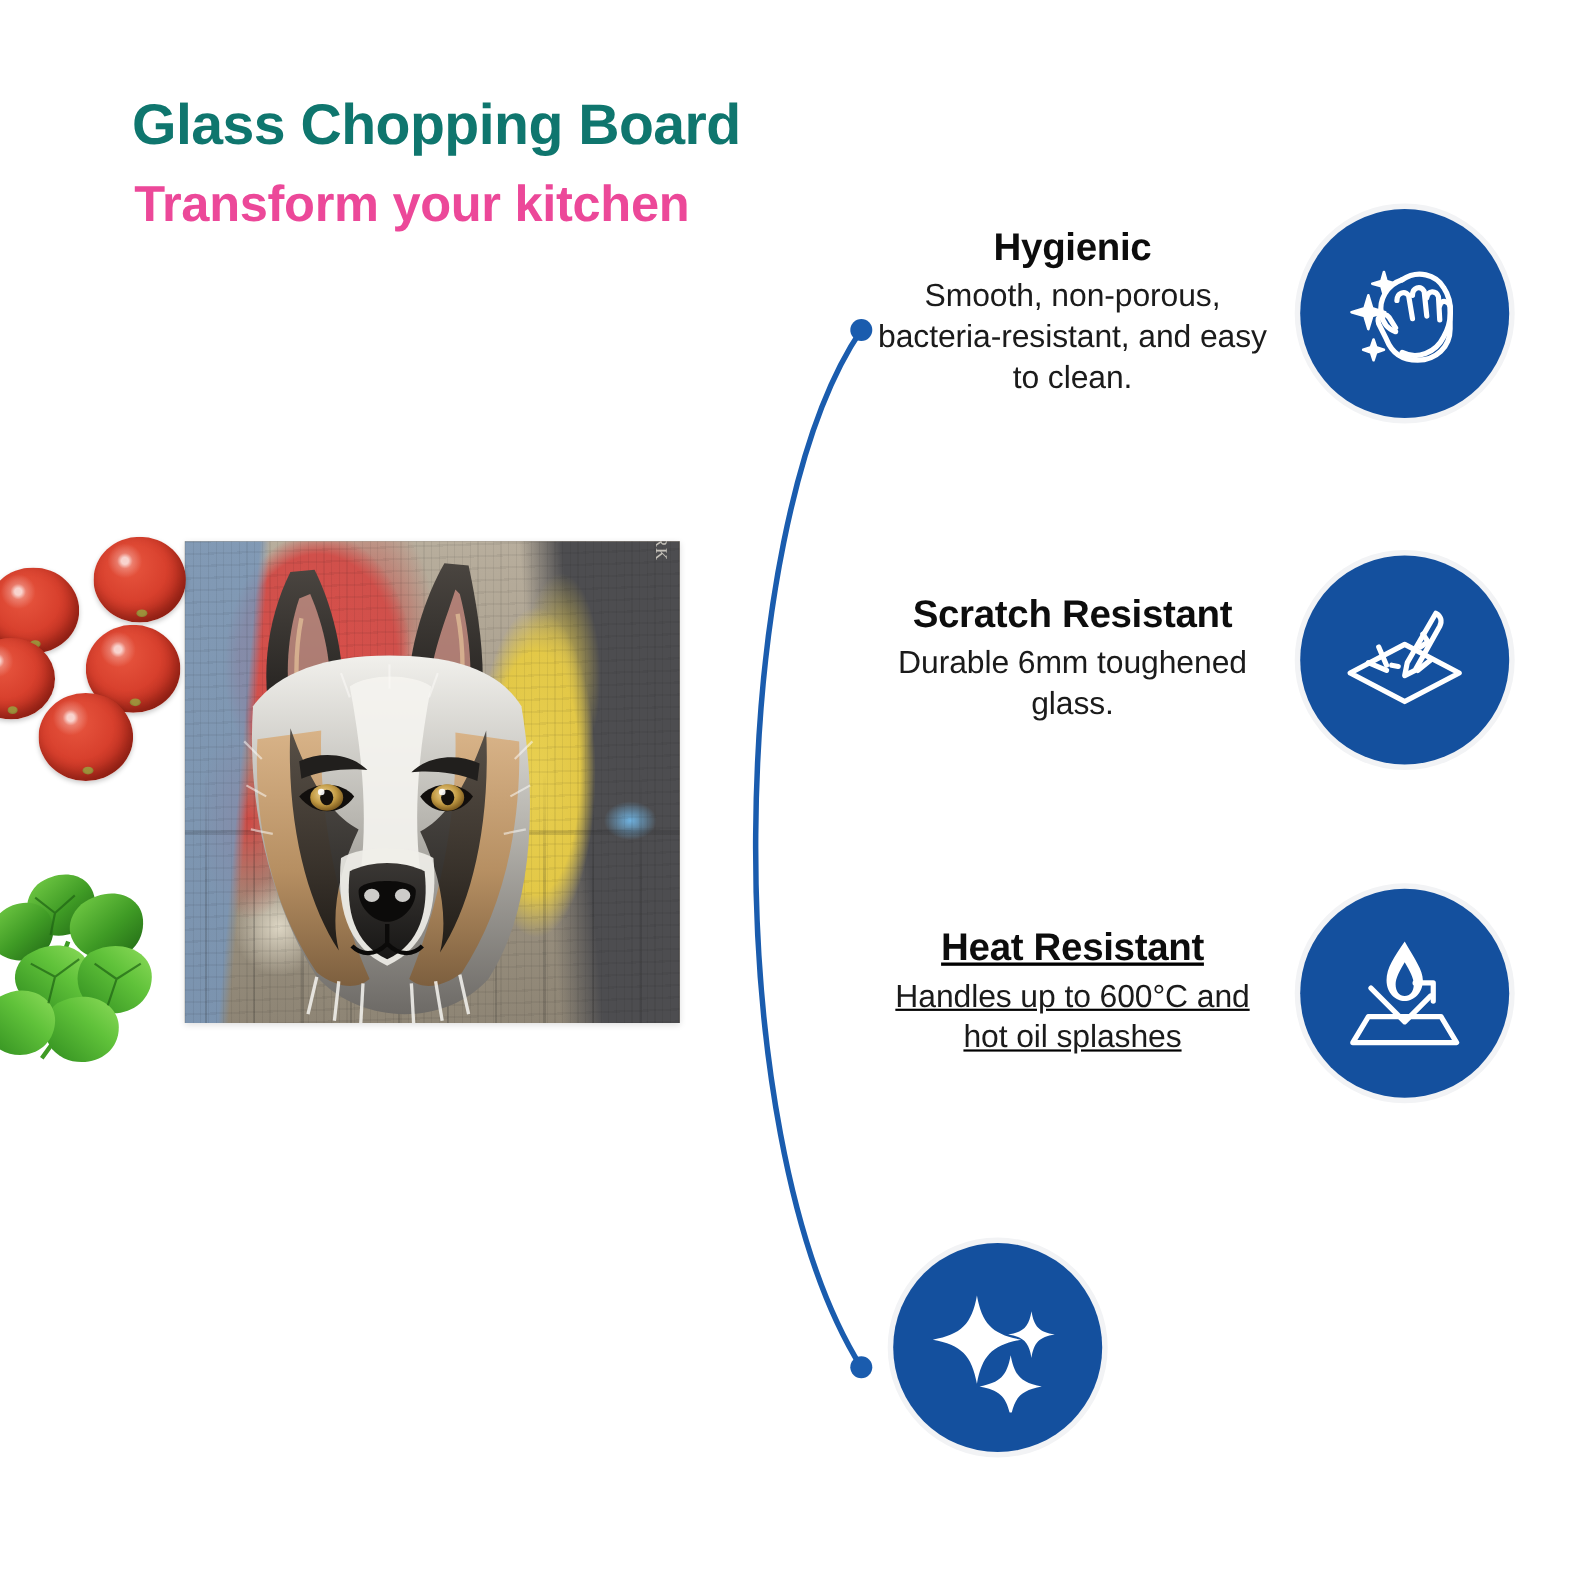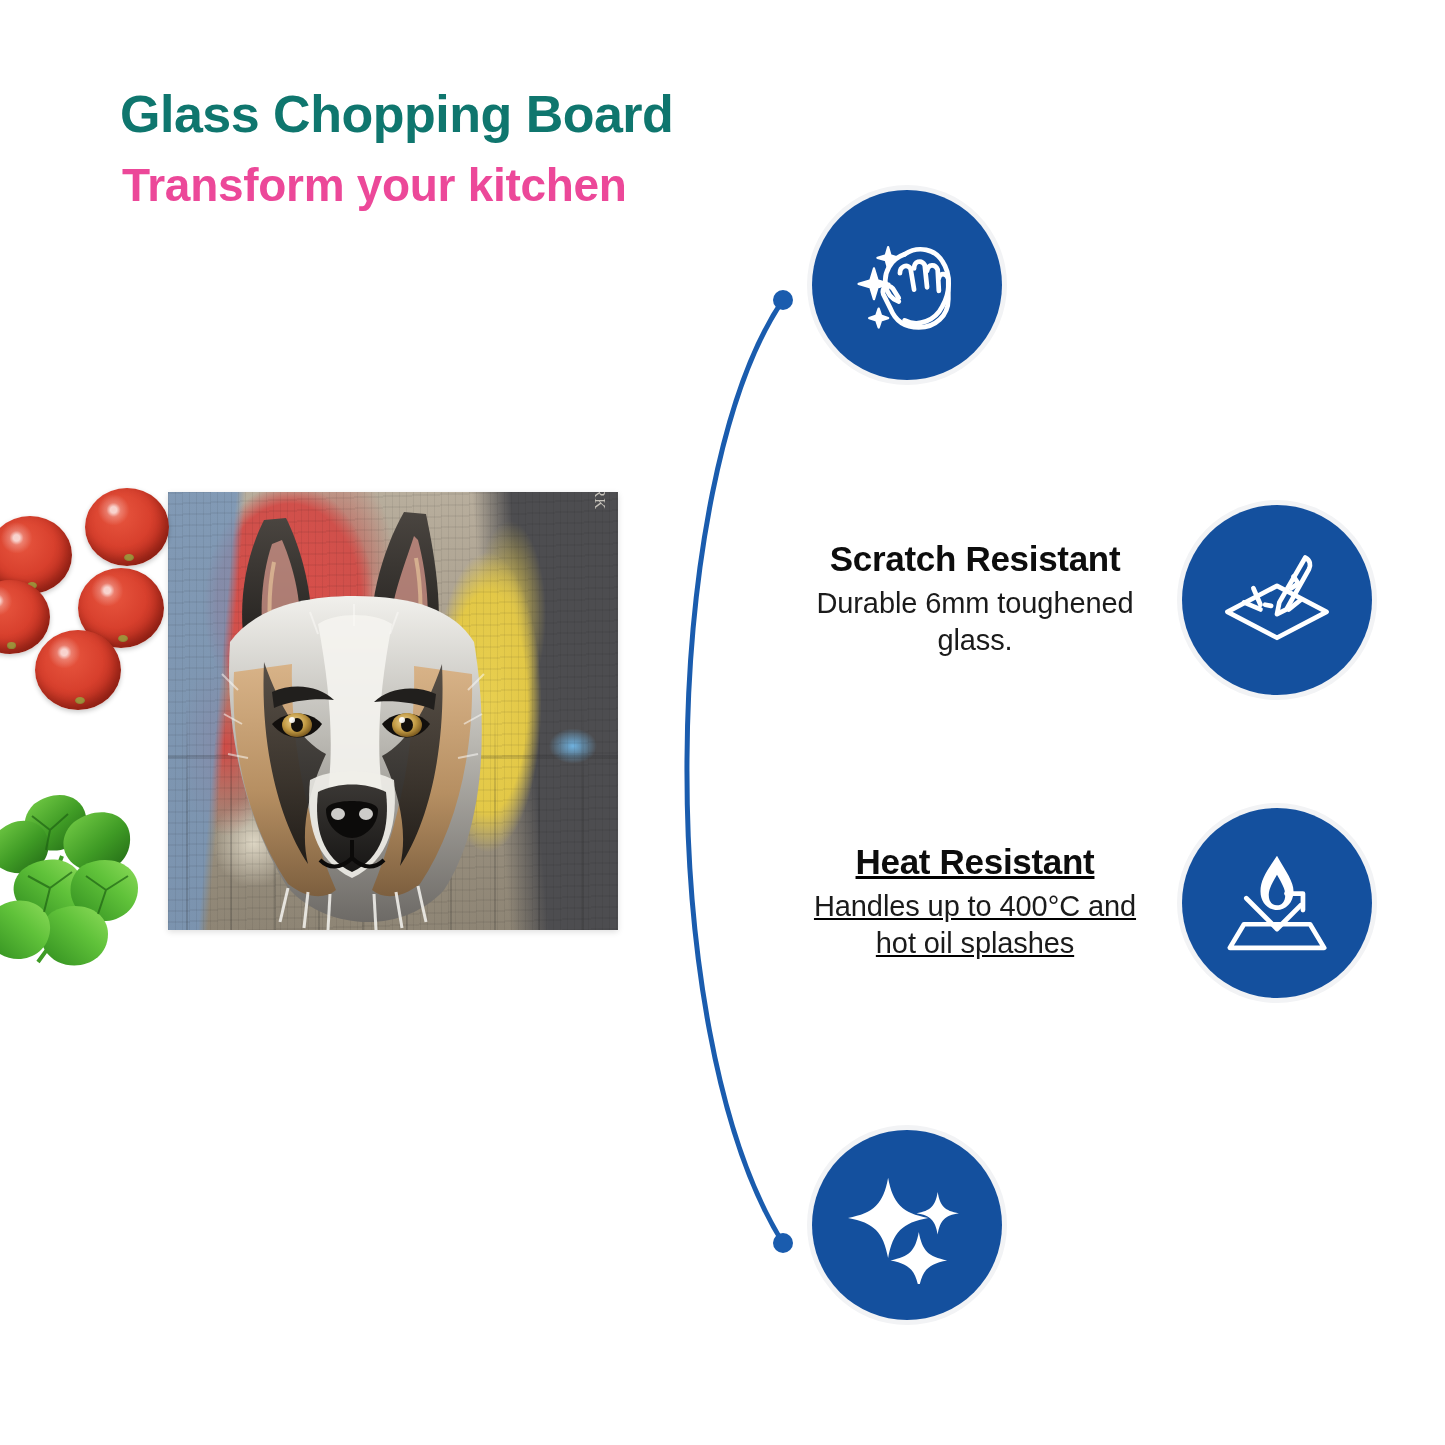--- a/index.html
+++ b/index.html
@@ -297,20 +297,24 @@
     </svg>
   </div>
 
   <svg id="connector" viewBox="0 0 230 1010">
     <path d="M163 30 C40 210 30 760 163 973" stroke="#1a5cae" stroke-width="5" fill="none" stroke-linecap="round"></path>
     <circle cx="163" cy="30" r="10" fill="#1a5cae"></circle>
     <circle cx="163" cy="973" r="10" fill="#1a5cae"></circle>
   </svg>
 
   <div class="feature" style="left:790px; top:190px;">
+    <div class="f-text">
+      <div class="f-title">Hygienic</div>
+      <div class="f-desc">Smooth, non-porous, bacteria-resistant, and easy to clean.</div>
+    </div>
     <div class="icon-circle">
       <svg viewBox="0 0 100 100" fill="none" stroke="#ffffff" stroke-width="4" stroke-linecap="round" stroke-linejoin="round">
         <path d="M48 24 C60 16 74 20 80 30 C88 42 86 58 80 68 C74 80 60 86 48 80"></path>
         <path d="M48 24 C36 28 30 40 32 50 C33 57 37 62 43 64"></path>
         <path d="M44 40 C44 34 50 32 53 36 L56 54"></path>
         <path d="M56 36 C56 30 62 28 65 33 L67 52"></path>
         <path d="M67 38 C68 32 74 32 76 37 L77 55"></path>
         <path d="M77 44 C78 39 84 40 85 45 L85 62 C85 76 74 86 60 86 C48 86 40 80 36 70 L30 58 C28 52 34 48 38 53 L43 61"></path>
         <path d="M22 36 L25 46 L35 49 L25 52 L22 62 L19 52 L9 49 L19 46 Z" fill="#ffffff" stroke-width="2"></path>
         <path d="M34 18 L36 25 L43 27 L36 29 L34 36 L32 29 L25 27 L32 25 Z" fill="#ffffff" stroke-width="2"></path>
@@ -333,21 +337,21 @@
         <path d="M22 52 L36 58"></path>
         <path d="M70 50 L60 58"></path>
         <path d="M40 54 L45 55"></path>
       </svg>
     </div>
   </div>
 
   <div class="feature" style="left:790px; top:808px;text-decoration:underline;">
     <div class="f-text">
       <div class="f-title">Heat Resistant</div>
-      <div class="f-desc">Handles up to 400°C and hot oil splashes</div>
+      <div class="f-desc">Handles up to 600°C and hot oil splashes</div>
     </div>
     <div class="icon-circle">
       <svg viewBox="0 0 100 100" fill="none" stroke="#ffffff" stroke-width="4" stroke-linecap="round" stroke-linejoin="round">
         <path d="M50 10 C42 22 36 30 36 40 C36 50 43 56 50 56 C57 56 64 50 64 40 C64 32 58 24 50 10 Z" fill="#ffffff" stroke="none"></path>
         <path d="M50 26 C46 33 43 38 43 43 C43 49 46 52 50 52 C54 52 57 49 57 43 C57 38 54 33 50 26 Z" fill="#14509e" stroke="none"></path>
         <path d="M24 46 L50 72 L70 52"></path>
         <path d="M58 42 L72 42 L72 56"></path>
         <path d="M10 88 L22 68 L78 68 L90 88 Z"></path>
       </svg>
     </div>

